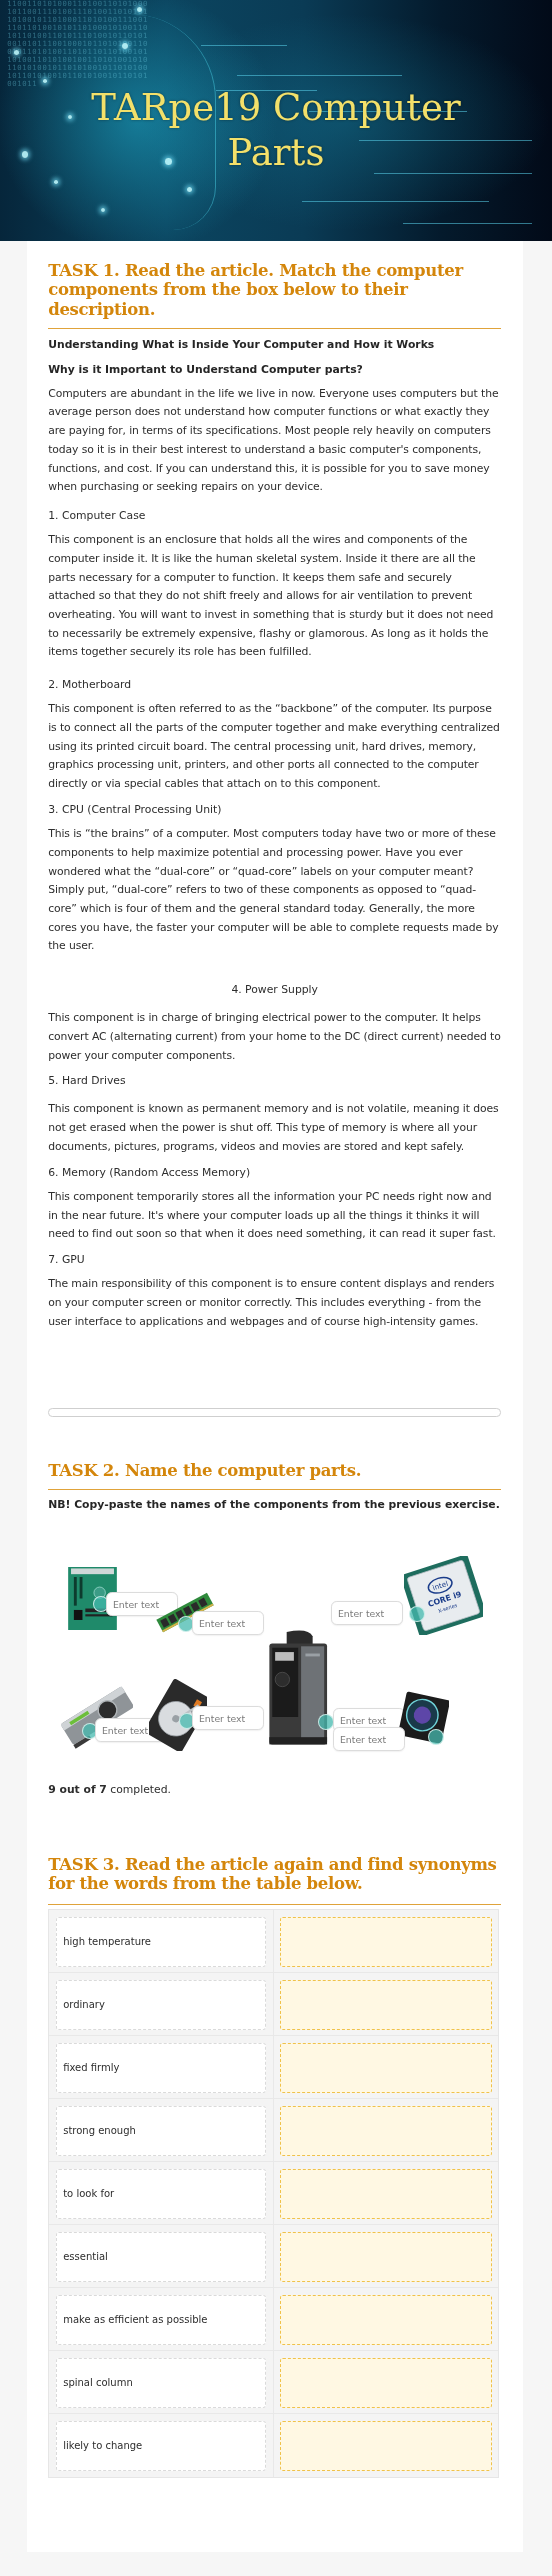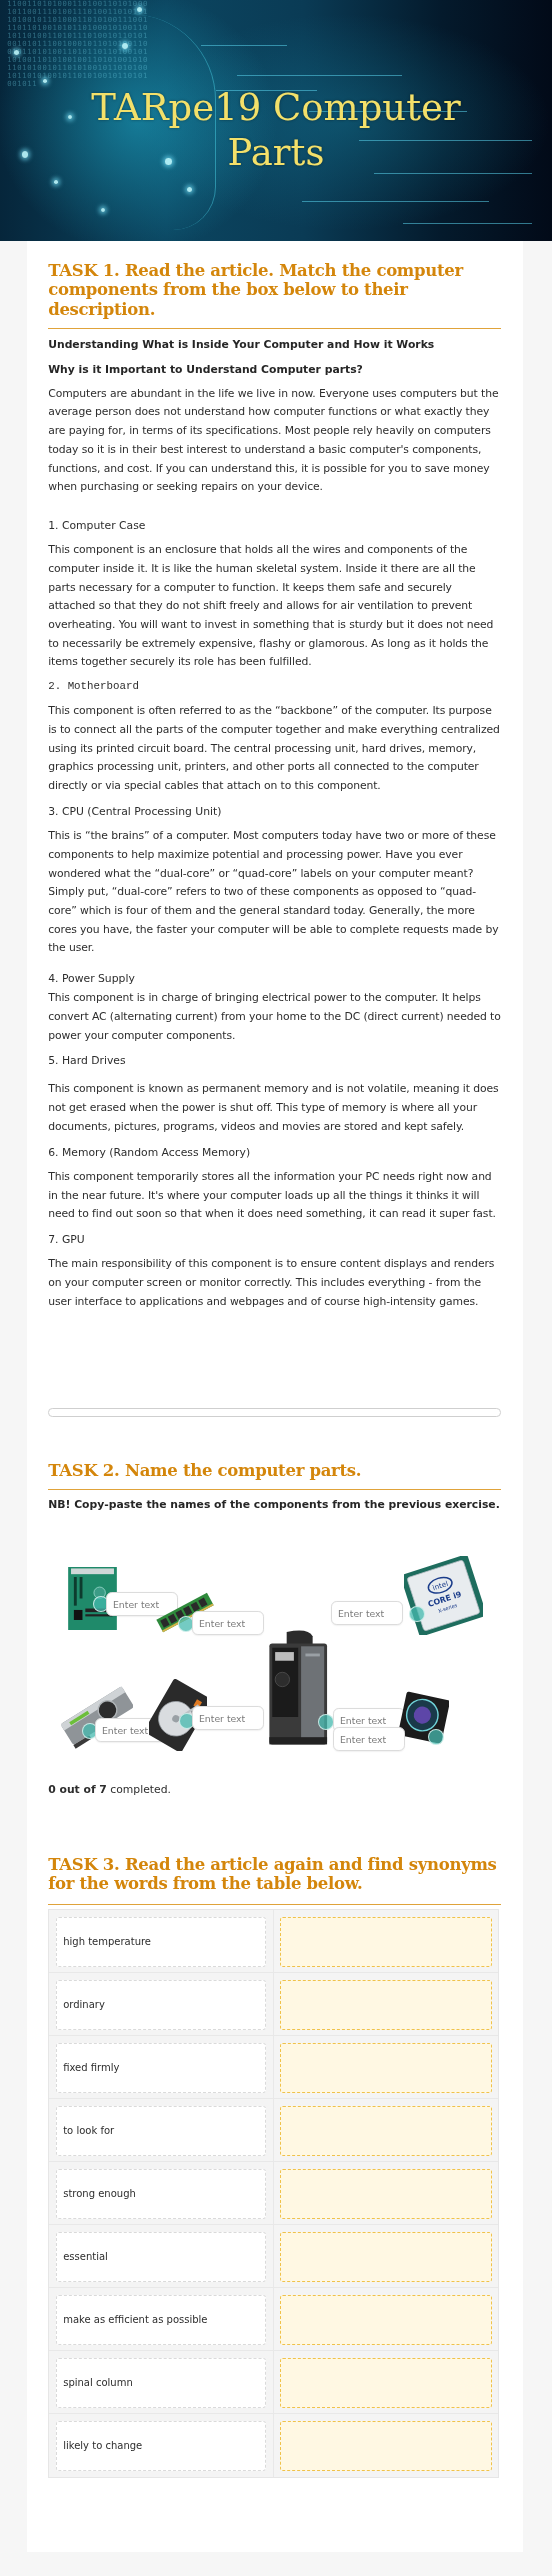--- a/index.html
+++ b/index.html
@@ -116,31 +116,31 @@
 <div class="card">
 
   <div class="inner" style="top:20px;">
     <h2 class="task-heading">TASK 1. Read the article. Match the computer components from the box below to their description.</h2>
     <div class="orange-rule" style="margin-top:8.6px;"></div>
 
     <div class="bold-line" style="margin-top:7.2px;">Understanding What is Inside Your Computer and How it Works</div>
     <div class="bold-line" style="margin-top:7.2px;">Why is it Important to Understand Computer parts?</div>
     <p class="para" style="margin-top:7.2px;">Computers are abundant in the life we live in now. Everyone uses computers but the average person does not understand how computer functions or what exactly they are paying for, in terms of its specifications. Most people rely heavily on computers today so it is in their best interest to understand a basic computer's components, functions, and cost. If you can understand this, it is possible for you to save money when purchasing or seeking repairs on your device.</p>
 
-    <div class="item-title" style="margin-top:20px;">1. Computer Case</div>
+    <div class="item-title" style="margin-top:10px;">1. Computer Case</div>
     <p class="para" style="margin-top:7.2px;">This component is an enclosure that holds all the wires and components of the computer inside it. It is like the human skeletal system. Inside it there are all the parts necessary for a computer to function. It keeps them safe and securely attached so that they do not shift freely and allows for air ventilation to prevent overheating. You will want to invest in something that is sturdy but it does not need to necessarily be extremely expensive, flashy or glamorous. As long as it holds the items together securely its role has been fulfilled.</p>
 
-    <div class="item-title" style="margin-top:6px;font-family:Liberation Mono, monospace;">2. Motherboard</div>
+    <div class="item-title" style="margin-top:14px;">2. Motherboard</div>
     <p class="para" style="margin-top:7.2px;">This component is often referred to as the “backbone” of the computer. Its purpose is to connect all the parts of the computer together and make everything centralized using its printed circuit board. The central processing unit, hard drives, memory, graphics processing unit, printers, and other ports all connected to the computer directly or via special cables that attach on to this component.</p>
 
     <div class="item-title" style="margin-top:7.2px;">3. CPU (Central Processing Unit)</div>
     <p class="para" style="margin-top:7.2px;">This is “the brains” of a computer. Most computers today have two or more of these components to help maximize potential and processing power. Have you ever wondered what the “dual-core” or “quad-core” labels on your computer meant? Simply put, “dual-core” refers to two of these components as opposed to “quad-core” which is four of them and the general standard today. Generally, the more cores you have, the faster your computer will be able to complete requests made by the user.</p>
 
-    <div class="item-title" style="margin-top:12px;">4. Power Supply</div>
-    <p class="para" style="margin-top:2px;">This component is in charge of bringing electrical power to the computer. It helps convert AC (alternating current) from your home to the DC (direct current) needed to power your computer components.</p>
+    <div class="item-title" style="margin-top:25px;text-align:center;">4. Power Supply</div>
+    <p class="para" style="margin-top:11px;">This component is in charge of bringing electrical power to the computer. It helps convert AC (alternating current) from your home to the DC (direct current) needed to power your computer components.</p>
 
     <div class="item-title" style="margin-top:7.2px;">5. Hard Drives</div>
     <p class="para" style="margin-top:11px;">This component is known as permanent memory and is not volatile, meaning it does not get erased when the power is shut off. This type of memory is where all your documents, pictures, programs, videos and movies are stored and kept safely.</p>
 
     <div class="item-title" style="margin-top:7.2px;">6. Memory (Random Access Memory)</div>
     <p class="para" style="margin-top:7.2px;">This component temporarily stores all the information your PC needs right now and in the near future. It's where your computer loads up all the things it thinks it will need to find out soon so that when it does need something, it can read it super fast.</p>
 
     <div class="item-title" style="margin-top:7.2px;">7. GPU</div>
     <p class="para" style="margin-top:7.2px;">The main responsibility of this component is to ensure content displays and renders on your computer screen or monitor correctly. This includes everything - from the user interface to applications and webpages and of course high-intensity games.</p>
   </div>
@@ -238,21 +238,21 @@
         <rect x="4" y="6" width="62" height="62" rx="3" fill="#1c1c1c"></rect>
         <circle cx="32" cy="34" r="22" fill="#1a3a4a" stroke="#6fd3d8" stroke-width="2"></circle>
         <circle cx="32" cy="34" r="12" fill="#7a4bd0" opacity="0.7"></circle>
       </g>
     </svg>
     <div class="hotspot" style="left:380px;top:178px;"></div>
     <input class="text-input" type="text" style="left: 285px; top: 176px;" placeholder="Enter text">
   </div>
 
   <div class="inner progress" style="top:1542px;">
-    <b>0 out of 7</b><span> completed.</span>
+    <b>9 out of 7</b><span> completed.</span>
   </div>
 
   <div class="inner" style="top:1614px;">
     <h2 class="task-heading">TASK 3. Read the article again and find synonyms for the words from the table below.</h2>
     <div class="orange-rule" style="margin-top:10px;"></div>
   </div>
 
   <div class="syn-table">
     <div class="syn-row">
       <div class="syn-cell-left">
@@ -273,36 +273,36 @@
     <div class="syn-row">
       <div class="syn-cell-left">
           <div class="word-box">fixed firmly</div>
         </div>
       <div class="syn-cell-right">
           <div class="drop-box"></div>
         </div>
     </div>
     <div class="syn-row">
       <div class="syn-cell-left">
+          <div class="word-box">strong enough</div>
+        </div>
+      <div class="syn-cell-right">
+          <div class="drop-box"></div>
+        </div>
+    </div>
+    <div class="syn-row">
+      <div class="syn-cell-left">
           <div class="word-box">to look for</div>
         </div>
       <div class="syn-cell-right">
           <div class="drop-box"></div>
         </div>
     </div>
     <div class="syn-row">
       <div class="syn-cell-left">
-          <div class="word-box">strong enough</div>
-        </div>
-      <div class="syn-cell-right">
-          <div class="drop-box"></div>
-        </div>
-    </div>
-    <div class="syn-row">
-      <div class="syn-cell-left">
           <div class="word-box">essential</div>
         </div>
       <div class="syn-cell-right">
           <div class="drop-box"></div>
         </div>
     </div>
     <div class="syn-row">
       <div class="syn-cell-left">
           <div class="word-box">make as efficient as possible</div>
         </div>

